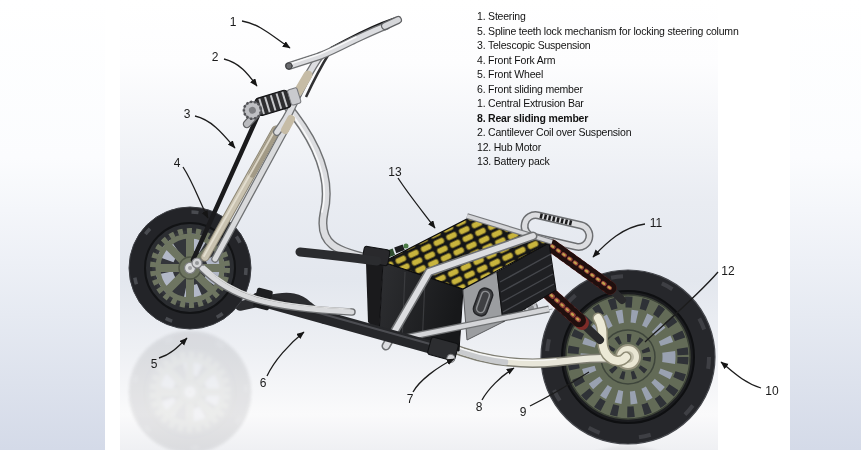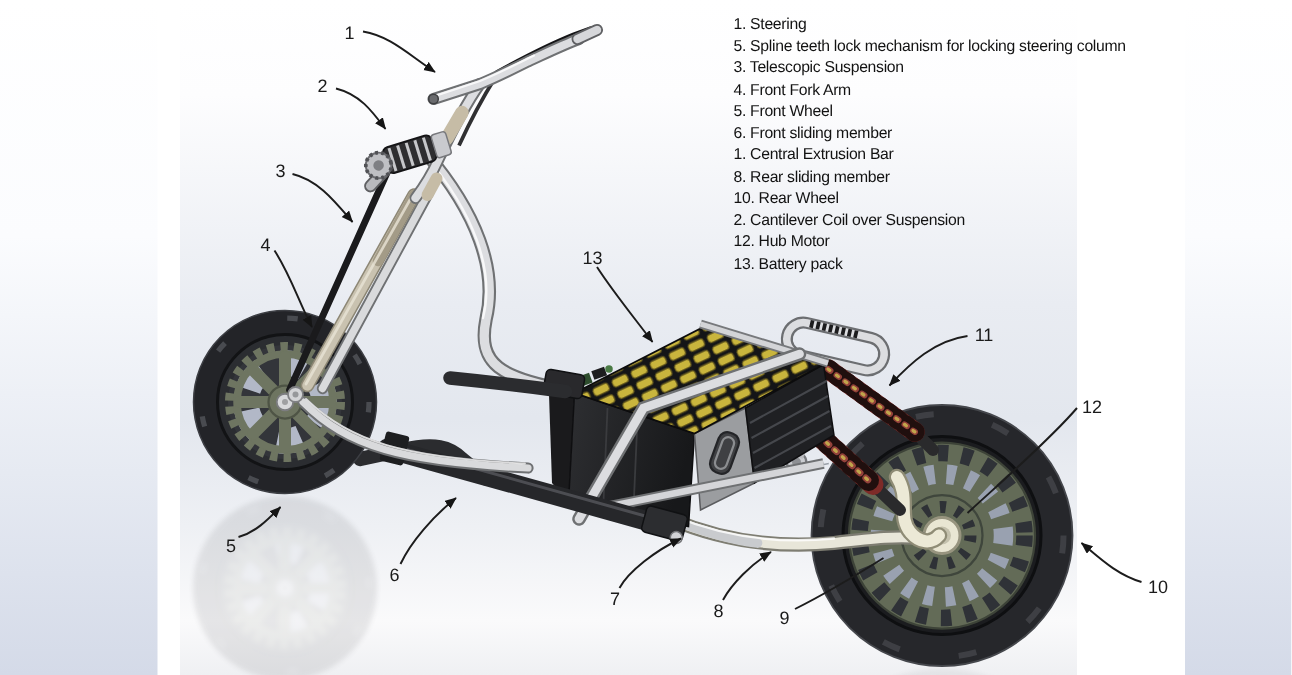--- a/index.html
+++ b/index.html
@@ -1,23 +1,23 @@
 <!DOCTYPE html>
 <html><head>
 <meta charset="utf-8">
 <style>
   html,body{margin:0;padding:0;}
   body{width:861px;height:450px;position:relative;overflow:hidden;background:#ffffff;
        font-family:"Liberation Sans",sans-serif;}
   .stage{position:absolute;left:0;top:0;width:861px;height:450px;}
   svg.scene{position:absolute;left:0;top:0;}
   .legend{position:absolute;left:477px;top:9px;font-size:10.5px;line-height:14.55px;
-          color:#121212;letter-spacing:-0.2px;white-space:nowrap;margin-left:12px;}
+          color:#121212;letter-spacing:-0.2px;white-space:nowrap;}
   .legend .item{height:14.55px;}
-  .legend .bold{font-weight:normal;}
+  .legend .bold{font-weight:bold;}
 </style>
 </head>
 <body>
 
 <div class="stage">
 <svg class="scene" width="861" height="450" viewBox="0 0 861 450">
   <defs>
     <linearGradient id="gEdge" x1="0" y1="0" x2="0" y2="1">
       <stop offset="0" stop-color="#ffffff"></stop>
           <stop offset="0.35" stop-color="#fbfcfe"></stop>
@@ -286,18 +286,17 @@
 
 <div class="legend">
   <div class="item">1. Steering</div>
   <div class="item">5. Spline teeth lock mechanism for locking steering column</div>
   <div class="item">3. Telescopic Suspension</div>
   <div class="item">4. Front Fork Arm</div>
   <div class="item">5. Front Wheel</div>
   <div class="item">6. Front sliding member</div>
   <div class="item">1. Central Extrusion Bar</div>
   <div class="item bold">8. Rear sliding member</div>
-  <div class="item">10. Rear Wheel</div>
   <div class="item">2. Cantilever Coil over Suspension</div>
   <div class="item">12. Hub Motor</div>
   <div class="item">13. Battery pack</div>
 </div>
 </div>
 
 </body></html>

